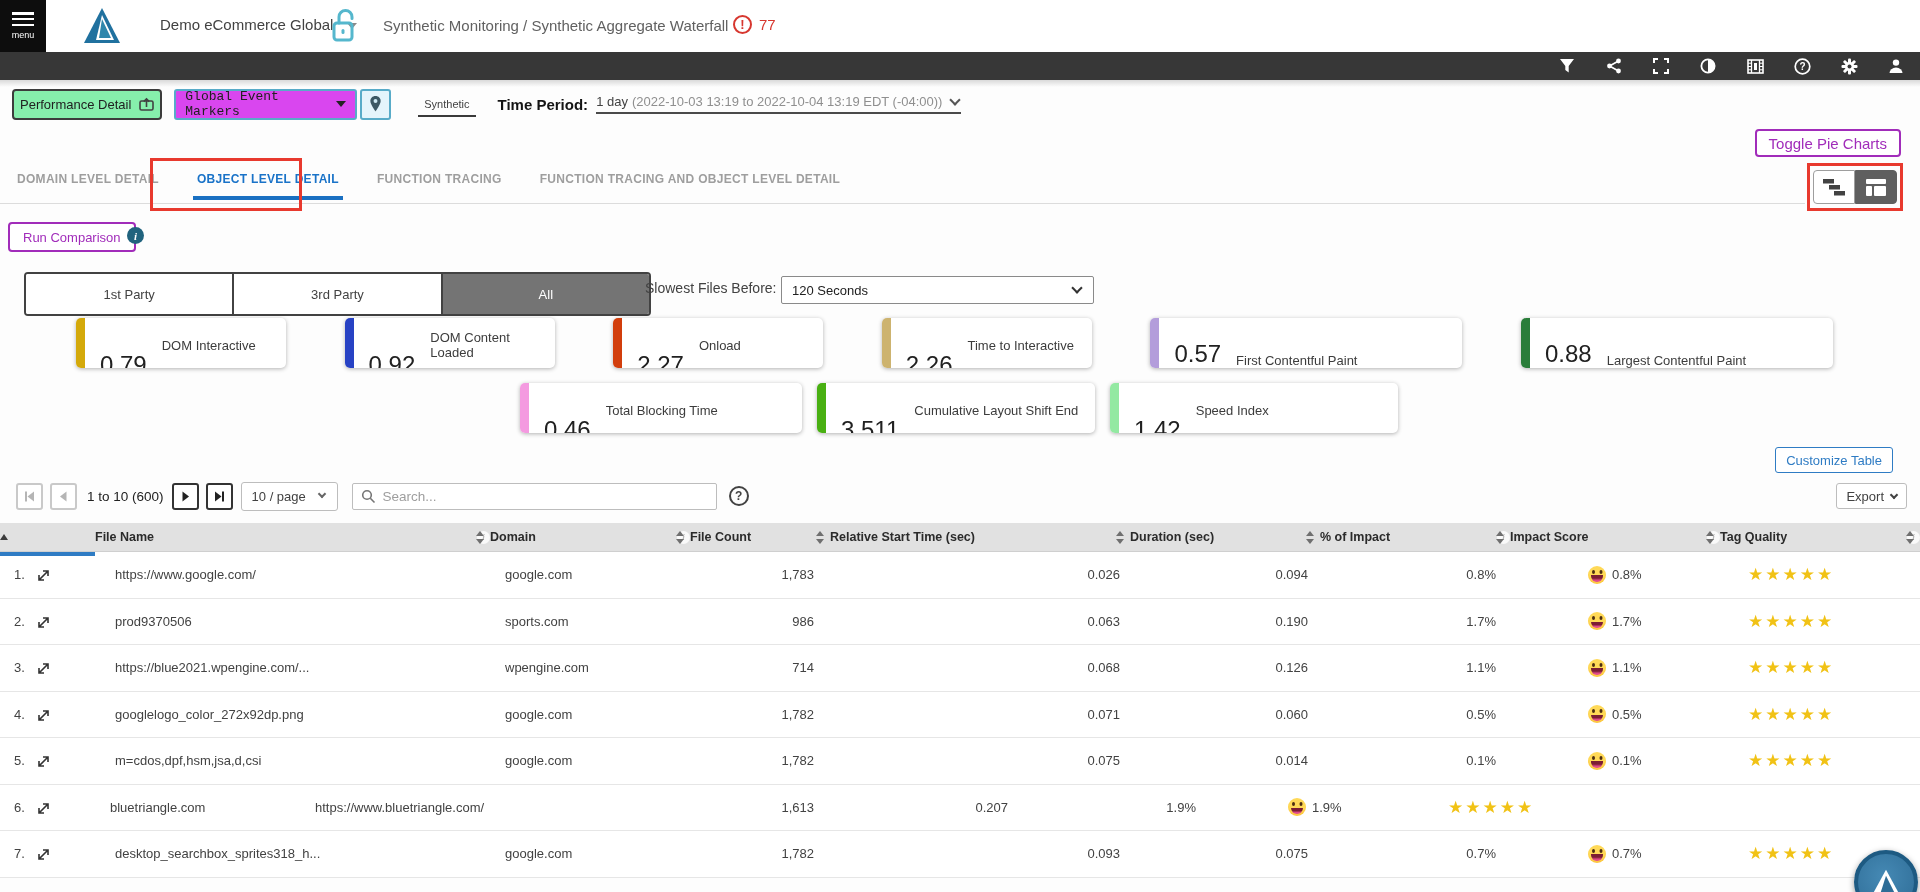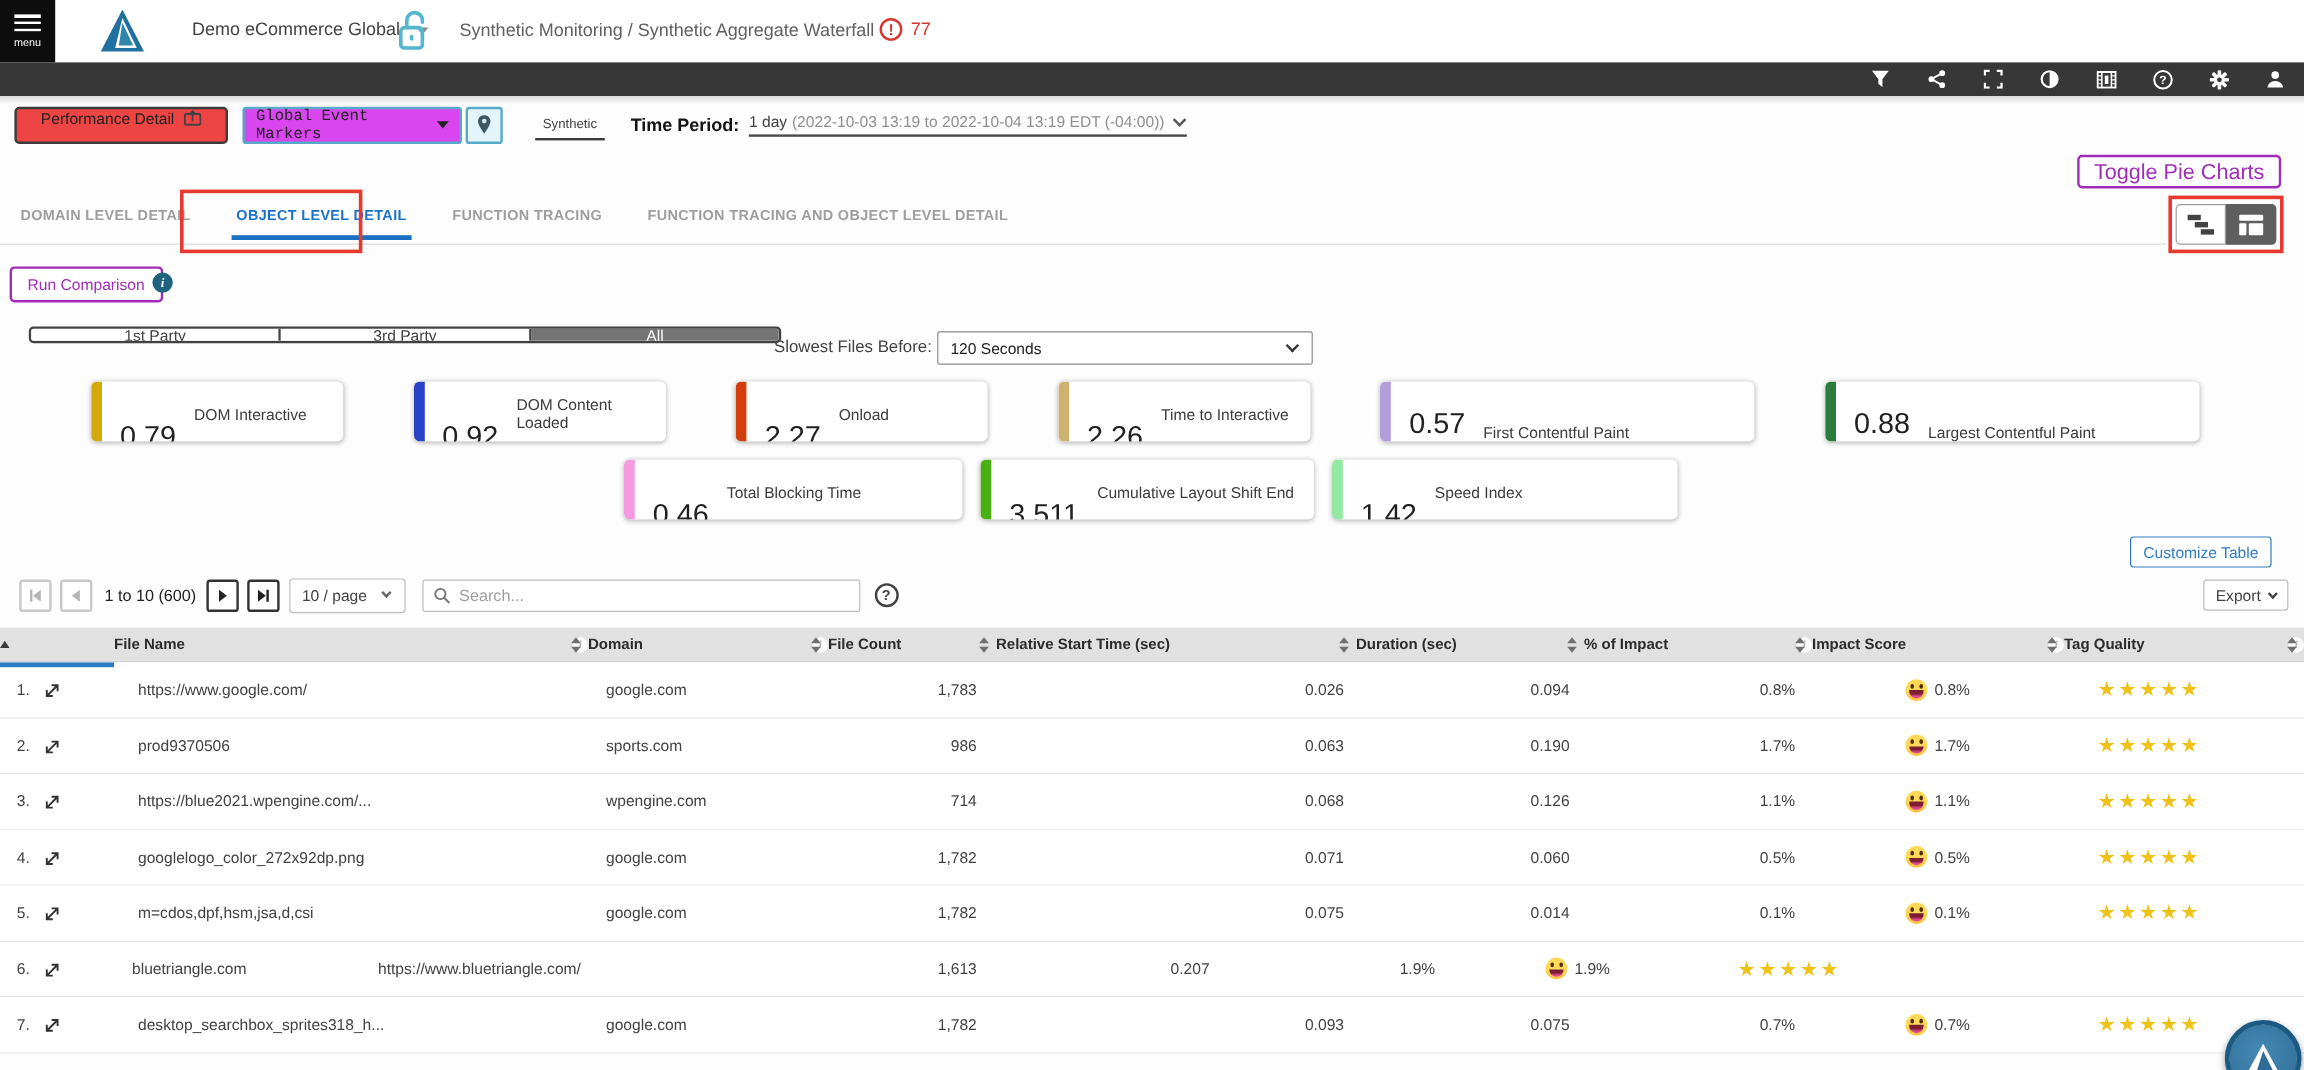--- a/index.html
+++ b/index.html
@@ -27,41 +27,41 @@
 
   
   .darkbar { position:absolute; top:52px; left:0; width:1920px; height:28px; background:#373737;
     display:flex; align-items:center; justify-content:flex-end; padding-right:15px; gap:29px; z-index:5; }
   .dkic { width:18px; height:18px; display:flex; align-items:center; justify-content:center; cursor:pointer; }
   .shade { position:absolute; top:80px; left:0; width:1920px; height:7px;
     background:linear-gradient(rgba(0,0,0,.14), rgba(0,0,0,0)); z-index:4; }
 
   
   .filter-row { position:absolute; top:88px; left:12px; height:32px; display:flex; align-items:center; }
-  .perf-btn { height:31px; padding:0 20px; border:2px solid #3c3c3c; border-radius:4px; background:#ef4444;
-    display:flex; align-items:flex-start; gap:8px; font-size:13px; color:#212121; cursor:pointer; }
+  .perf-btn { height:31px; padding:0 6px; border:2px solid #3c3c3c; border-radius:4px; background:#86efac;
+    display:flex; align-items:center; gap:8px; font-size:13px; color:#212121; cursor:pointer; }
   .gem-select { margin-left:12px; height:31px; width:183px; border:2px solid #58abc8; border-radius:3px;
     background:#d946ef; display:flex; align-items:center; justify-content:space-between; padding:0 9px;
     font-size:13px; color:#212121; cursor:pointer;font-family:Liberation Mono, monospace; }
   .gem-caret { width:0; height:0; border-left:5px solid transparent; border-right:5px solid transparent; border-top:6px solid #222; }
   .pin-btn { margin-left:3px; height:31px; width:31px; border:2px solid #58abc8; border-radius:3px;
     background:#e4f4fb; display:flex; align-items:center; justify-content:center; cursor:pointer; }
   .synthetic { margin-left:27px; font-size:11px; color:#424242; border-bottom:2px solid #3a3a3a;
     padding:0 6px 5px 6px; margin-top:6px; }
   .tp-label { margin-left:22px; font-size:15px; font-weight:bold; color:#141414; }
   .tp-value { margin-left:8px; font-size:13px; border-bottom:2px solid #4a4a4a; padding-bottom:3px;
     display:flex; align-items:center; cursor:pointer; }
   .tp-primary { color:#424242; }
   .tp-secondary { color:#8f8f8f; margin-left:4px; }
   .chev { display:inline-block; width:8px; height:8px; border-right:2px solid #555; border-bottom:2px solid #555;
     transform:rotate(45deg); margin:-4px 2px 0 9px; }
 
   
   .pie-btn { position:absolute; top:129px; right:19px; height:28px; padding:0 12px; background:#fff;
-    border:2px solid #a12cba; border-radius:4px; color:#a12cba; font-size:18px;
+    border:2px solid #a12cba; border-radius:4px; color:#a12cba; font-size:15px;
     display:flex; align-items:center; cursor:pointer; z-index:3;}
   .vt-annot { position:absolute; top:163px; right:17px; width:96px; height:48px;
     border:3px solid #e8392e; display:flex; align-items:center; justify-content:center; z-index:3; background:transparent;}
   .vt-group { display:flex; }
   .vt-btn { width:42px; height:34px; display:flex; align-items:center; justify-content:center; cursor:pointer; }
   .vt-left { background:#fff; border:1px solid #9e9e9e; border-radius:4px 0 0 4px; }
   .vt-right { background:#5f5f5f; border:1px solid #5f5f5f; border-radius:0 4px 4px 0; }
 
   
   .tabs-line { position:absolute; top:203px; left:0; width:1805px; height:1px; background:#dcdcdc; }
@@ -74,21 +74,21 @@
 
   
   .runcomp { position:absolute; top:222px; left:8px; height:30px; padding:0 13px; background:#fff;
     border:2px solid #a12cba; border-radius:4px; color:#a12cba; font-size:13px;
     display:flex; align-items:center; cursor:pointer; }
   .info-badge { position:absolute; top:227px; left:127px; width:17px; height:17px; border-radius:50%;
     background:#20637e; color:#fff; font-size:11px; font-weight:bold; display:flex; align-items:center;
     justify-content:center; cursor:pointer; font-family:"Liberation Serif", serif; font-style:italic;}
 
   
-  .party { position:absolute; top:272px; left:24px; width:627px; height:14px; border:2px solid #424242;
+  .party { position:absolute; top:272px; left:24px; width:627px; height:44px; border:2px solid #424242;
     border-radius:4px; display:flex; overflow:hidden; background:#fff; }
   .party .seg { flex:1; display:flex; align-items:center; justify-content:center; font-size:13px;
     color:#424242; border-right:2px solid #424242; cursor:pointer; background:#fff; }
   .party .seg:last-child { border-right:none; }
   .party .seg.sel { background:#747474; color:#fff; }
   .slowest-label { position:absolute; top:280px; left:645px; font-size:14px; color:#424242; }
   .slowest-select { position:absolute; top:276px; left:781px; width:313px; height:28px; border:1px solid #8a8a8a;
     border-radius:2px; background:#fff; display:flex; align-items:center; justify-content:space-between;
     padding:0 10px; font-size:13px; color:#212121; cursor:pointer; }
 

